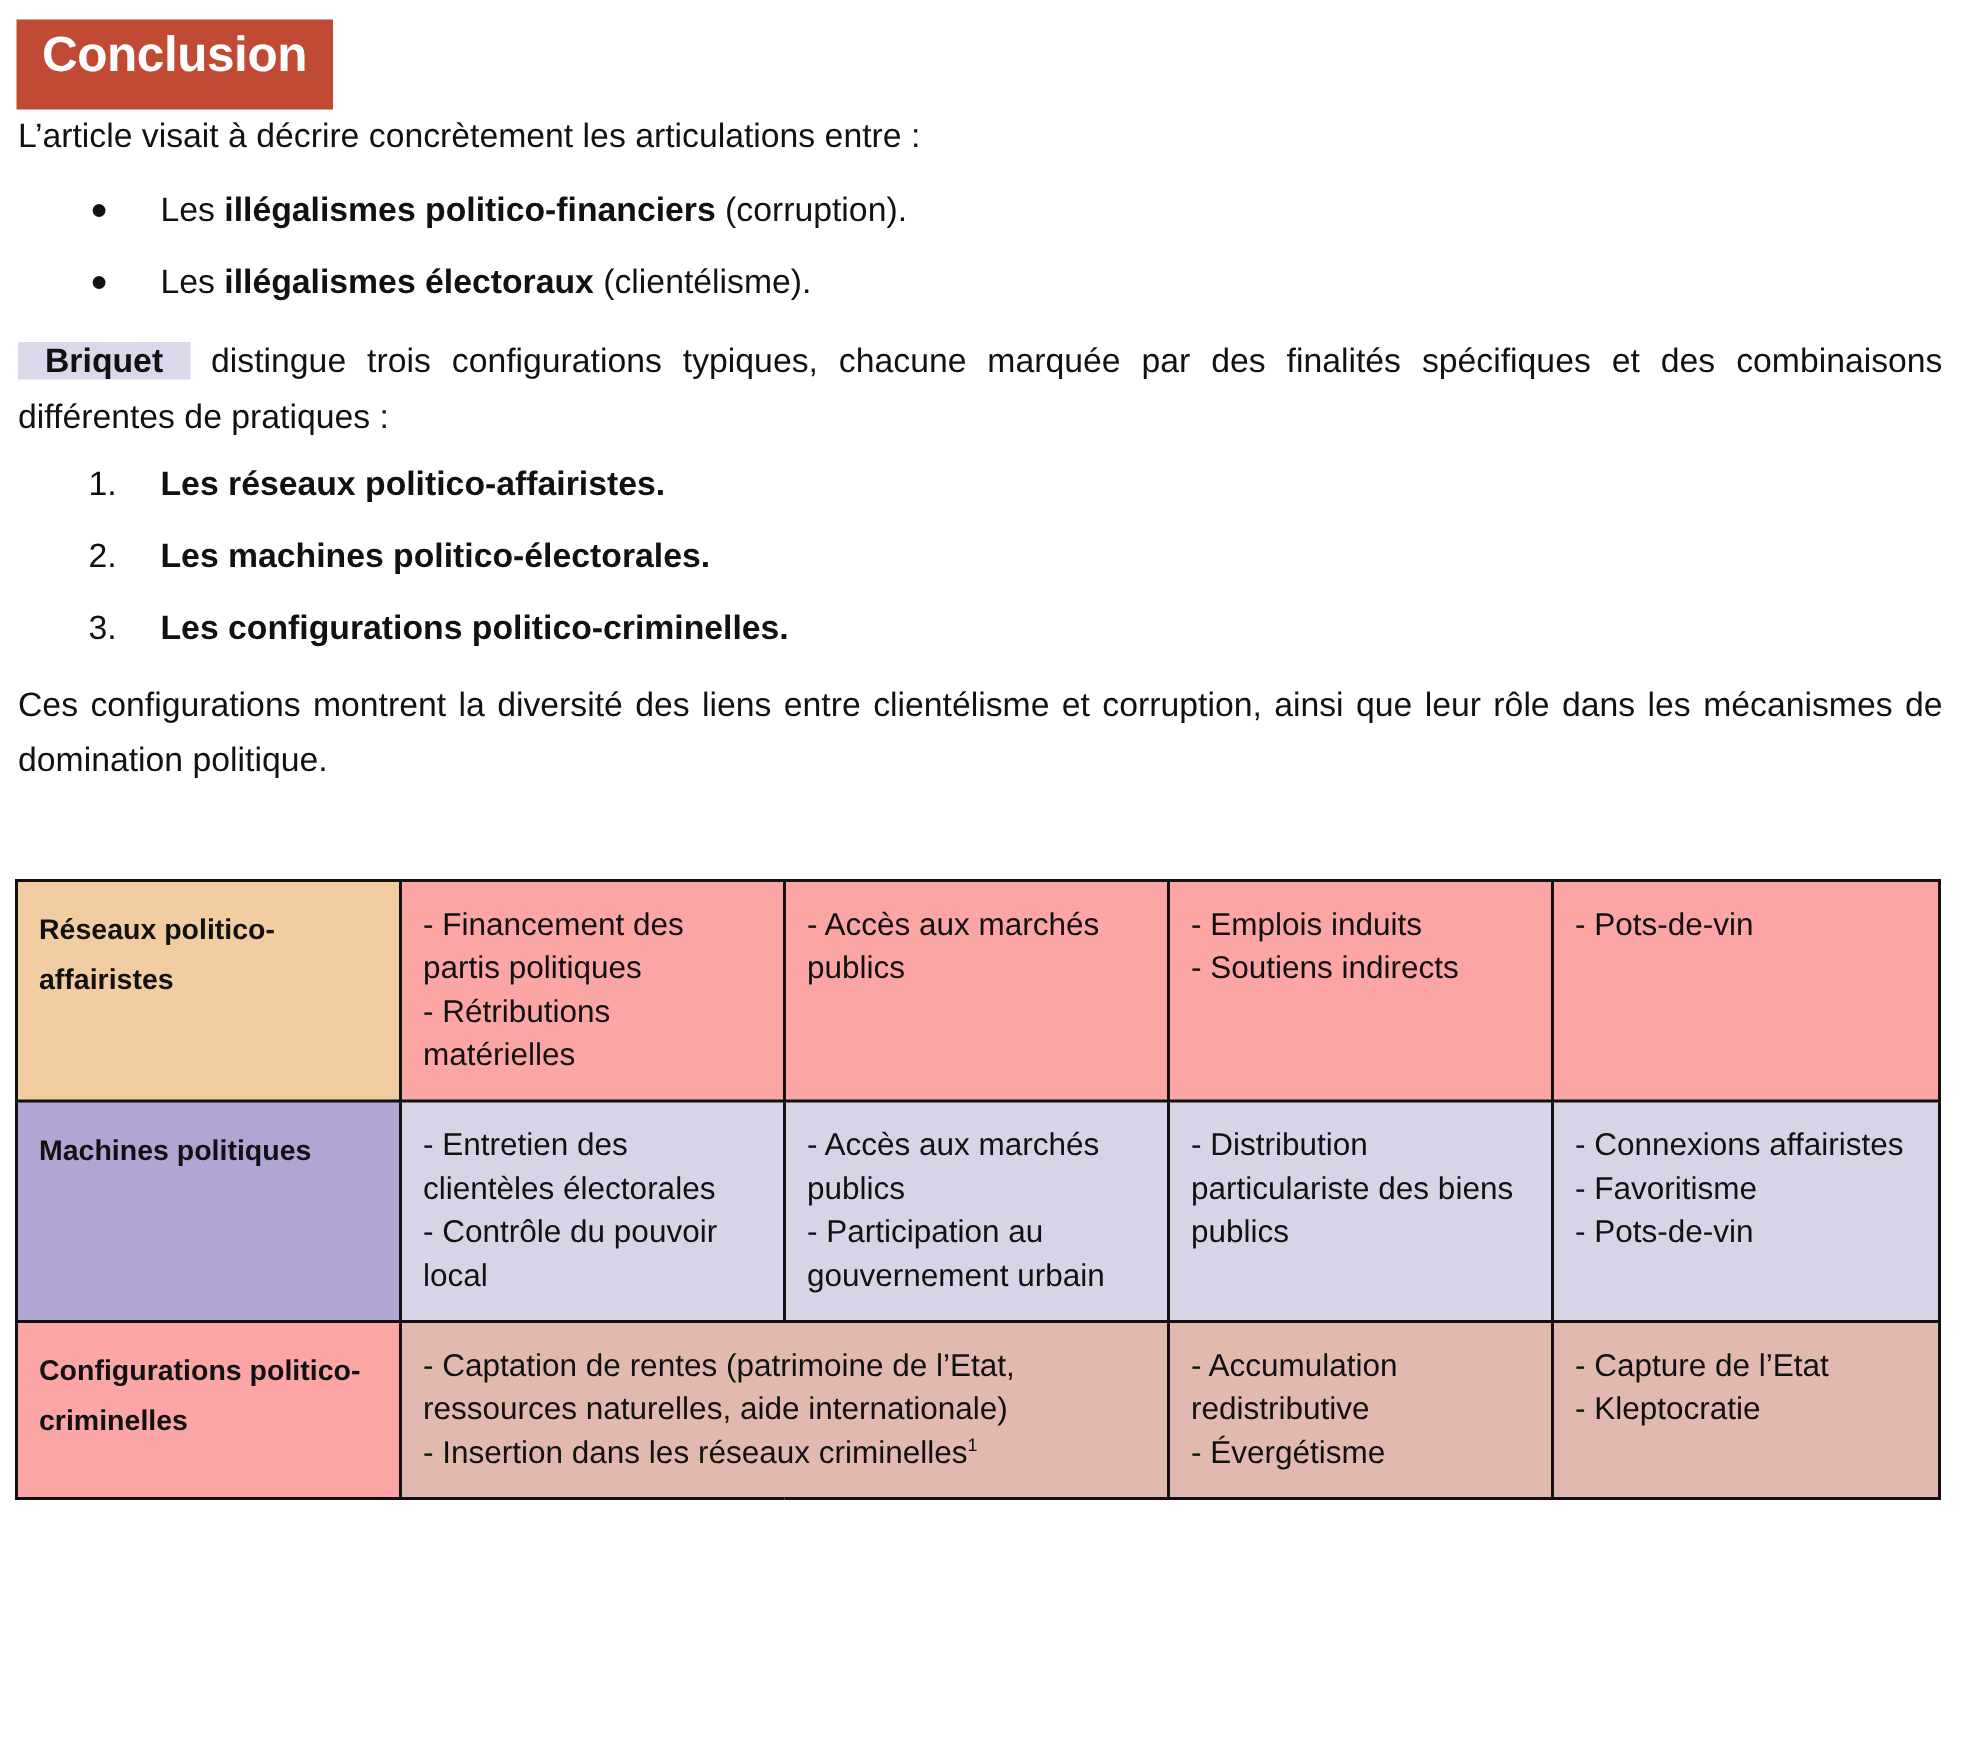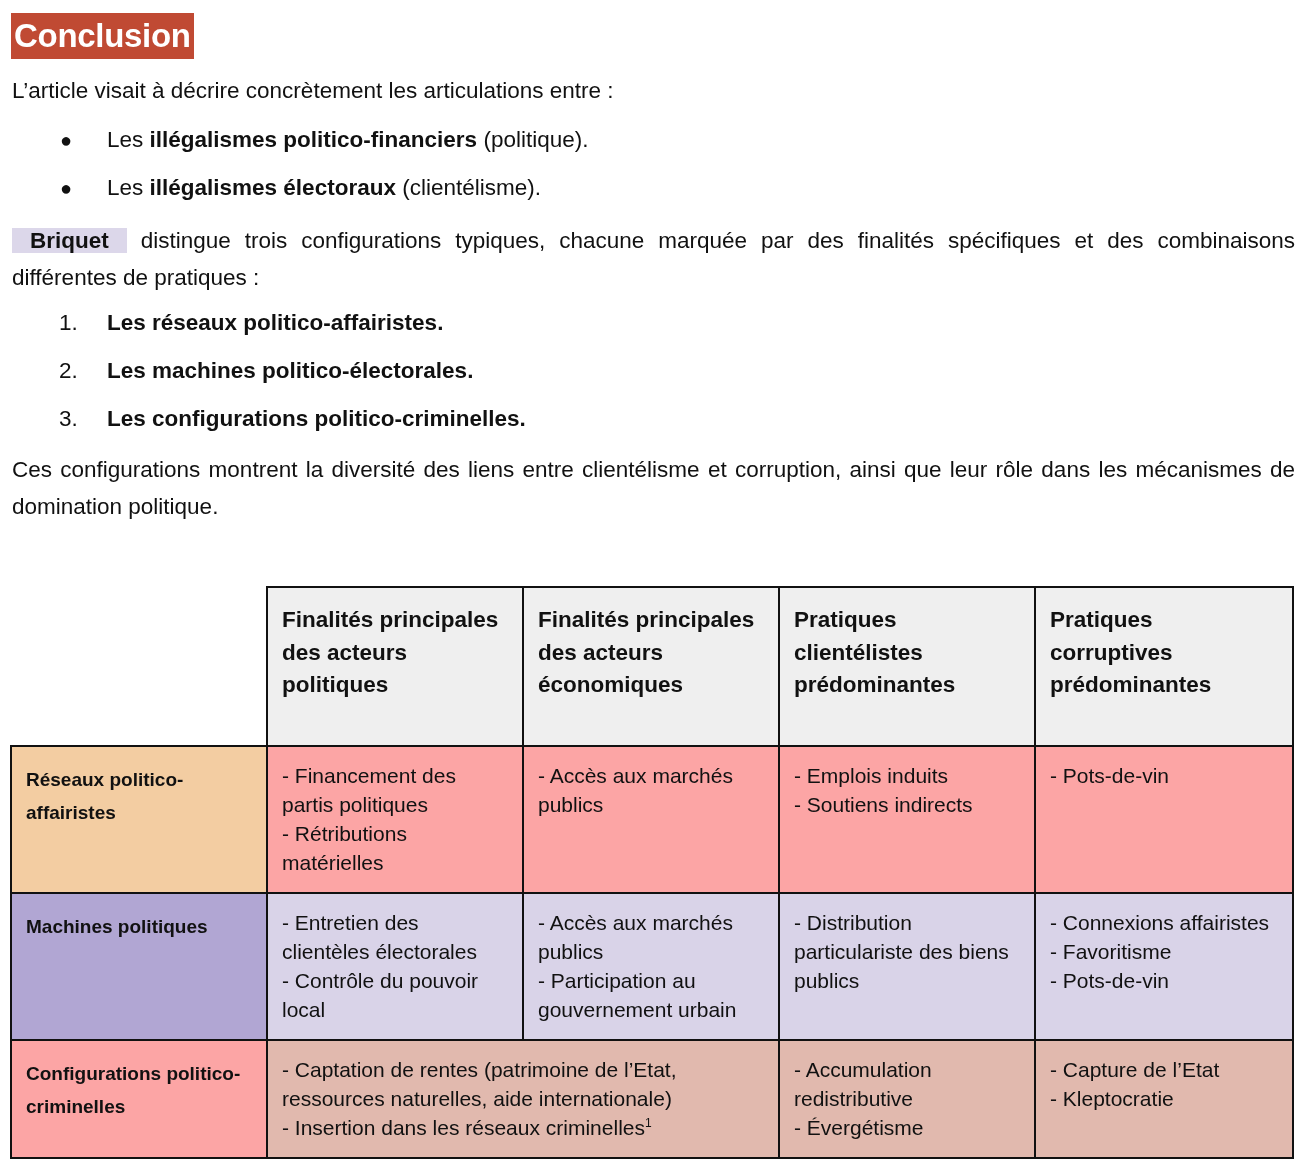--- a/index.html
+++ b/index.html
@@ -1,23 +1,23 @@
 <!DOCTYPE html>
 <html><head>
 <meta charset="utf-8">
 <style>
   html, body { margin:0; padding:0; background:#ffffff; }
   body {
     width:1310px; height:1172px; position:relative; overflow:hidden;
     font-family:"Liberation Sans", sans-serif; color:#111111;
   }
   .title {
-    position:absolute; left:11px; top:13px; height:46px;
+    position:absolute; left:11px; top:13px; height:60px;
     background:#c04a33; color:#ffffff; font-weight:bold; font-size:33px;
-    line-height:46px; padding:0 3px; letter-spacing:-0.3px;
+    line-height:46px; padding:0 17px; letter-spacing:-0.3px;
   }
   .p { position:absolute; left:12px; font-size:22.5px; line-height:37px; }
   .p.justify { right:15px; text-align:justify; text-align-last:left; }
   .bullet { position:absolute; left:60px; font-size:20px; }
   .num { position:absolute; left:59px; font-size:22.5px; }
   .item { position:absolute; left:107px; font-size:22.5px; }
   b { font-weight:bold; }
   .hl { background:#dcd7ea; padding:0 18px; }
   table {
     position:absolute; left:10px; top:586px; border-collapse:collapse;
@@ -38,21 +38,21 @@
 </head>
 <body>
 
 <div class="title">Conclusion</div>
 
 <div class="p" style="top:72px;">L’article visait à décrire concrètement les articulations entre :</div>
 
 <div>
   <span class="bullet" style="top:129px;">●</span>
   <div class="item" style="top:127px;">
-    <span>Les </span><b>illégalismes politico-financiers</b><span> (politique).</span>
+    <span>Les </span><b>illégalismes politico-financiers</b><span> (corruption).</span>
   </div>
   <span class="bullet" style="top:177px;">●</span>
   <div class="item" style="top:175px;">
     <span>Les </span><b>illégalismes électoraux</b><span> (clientélisme).</span>
   </div>
 </div>
 
 <div class="p justify" style="top:222px;">
   <b class="hl">Briquet</b><span> distingue trois configurations typiques, chacune marquée par des finalités spécifiques et des combinaisons différentes de pratiques :</span>
 </div>
@@ -70,27 +70,20 @@
 
 <table>
   <colgroup>
     <col style="width:256px">
       <col style="width:256px">
       <col style="width:256px">
       <col style="width:256px">
       <col style="width:258px">
   </colgroup>
   <tbody>
-      <tr style="height:159px;">
-    <td class="blank"></td>
-    <td class="hdr">Finalités principales des acteurs politiques</td>
-    <td class="hdr">Finalités principales des acteurs économiques</td>
-    <td class="hdr">Pratiques clientélistes prédominantes</td>
-    <td class="hdr">Pratiques corruptives prédominantes</td>
-  </tr>
   <tr style="height:147px;">
     <td class="rowhead r1h">Réseaux politico-affairistes</td>
     <td class="r1">
           <div>- Financement des partis politiques</div>
           <div>- Rétributions matérielles</div>
         </td>
     <td class="r1">
           <div>- Accès aux marchés publics</div>
         </td>
     <td class="r1">

